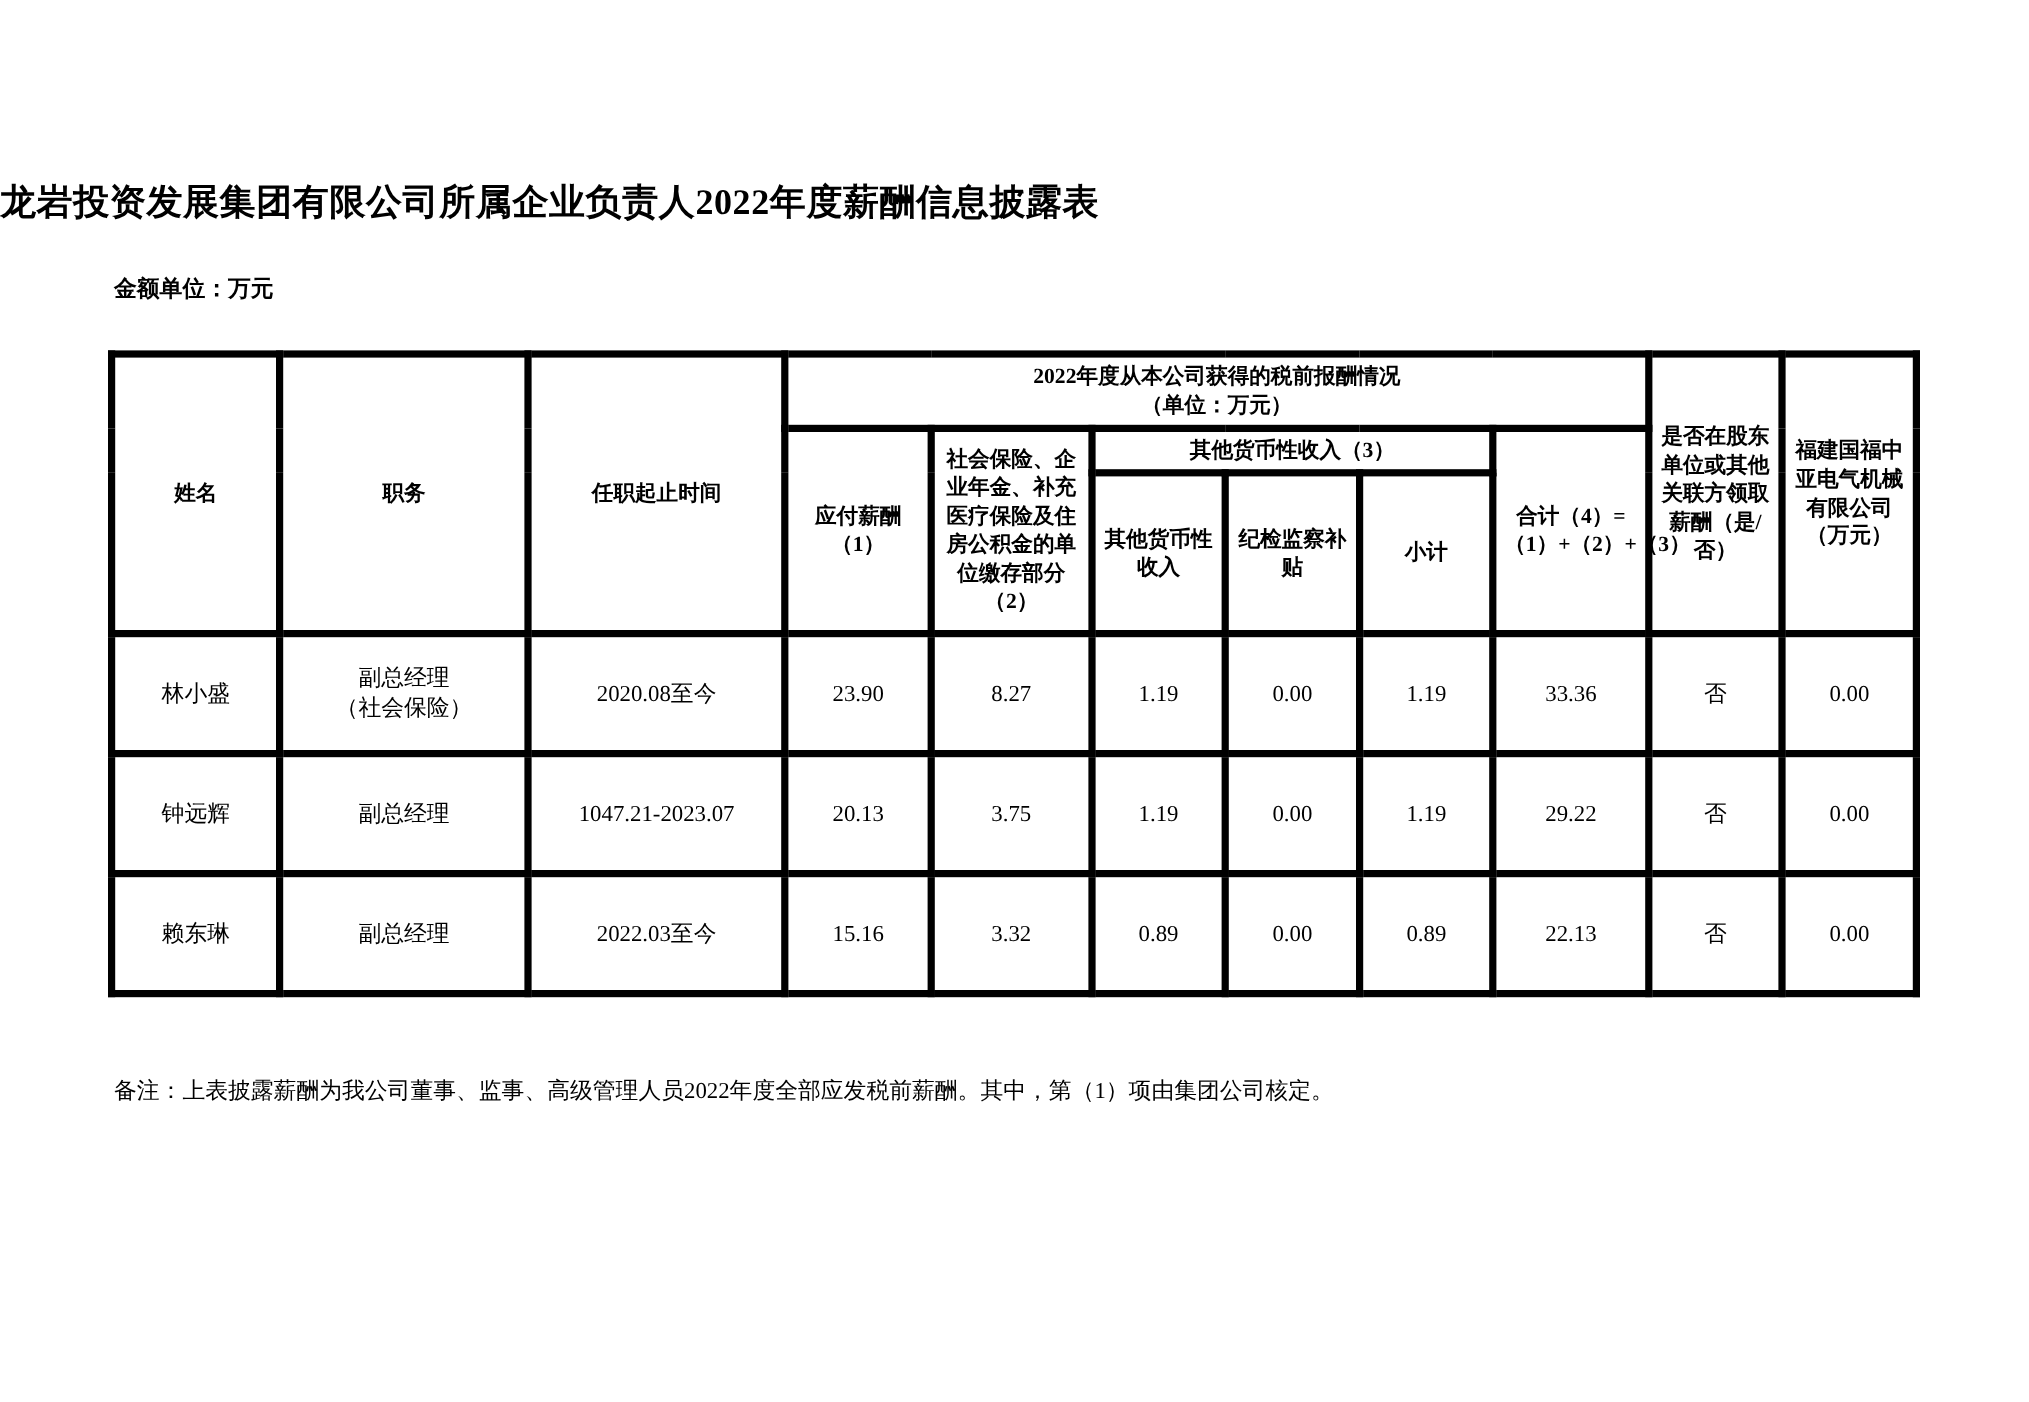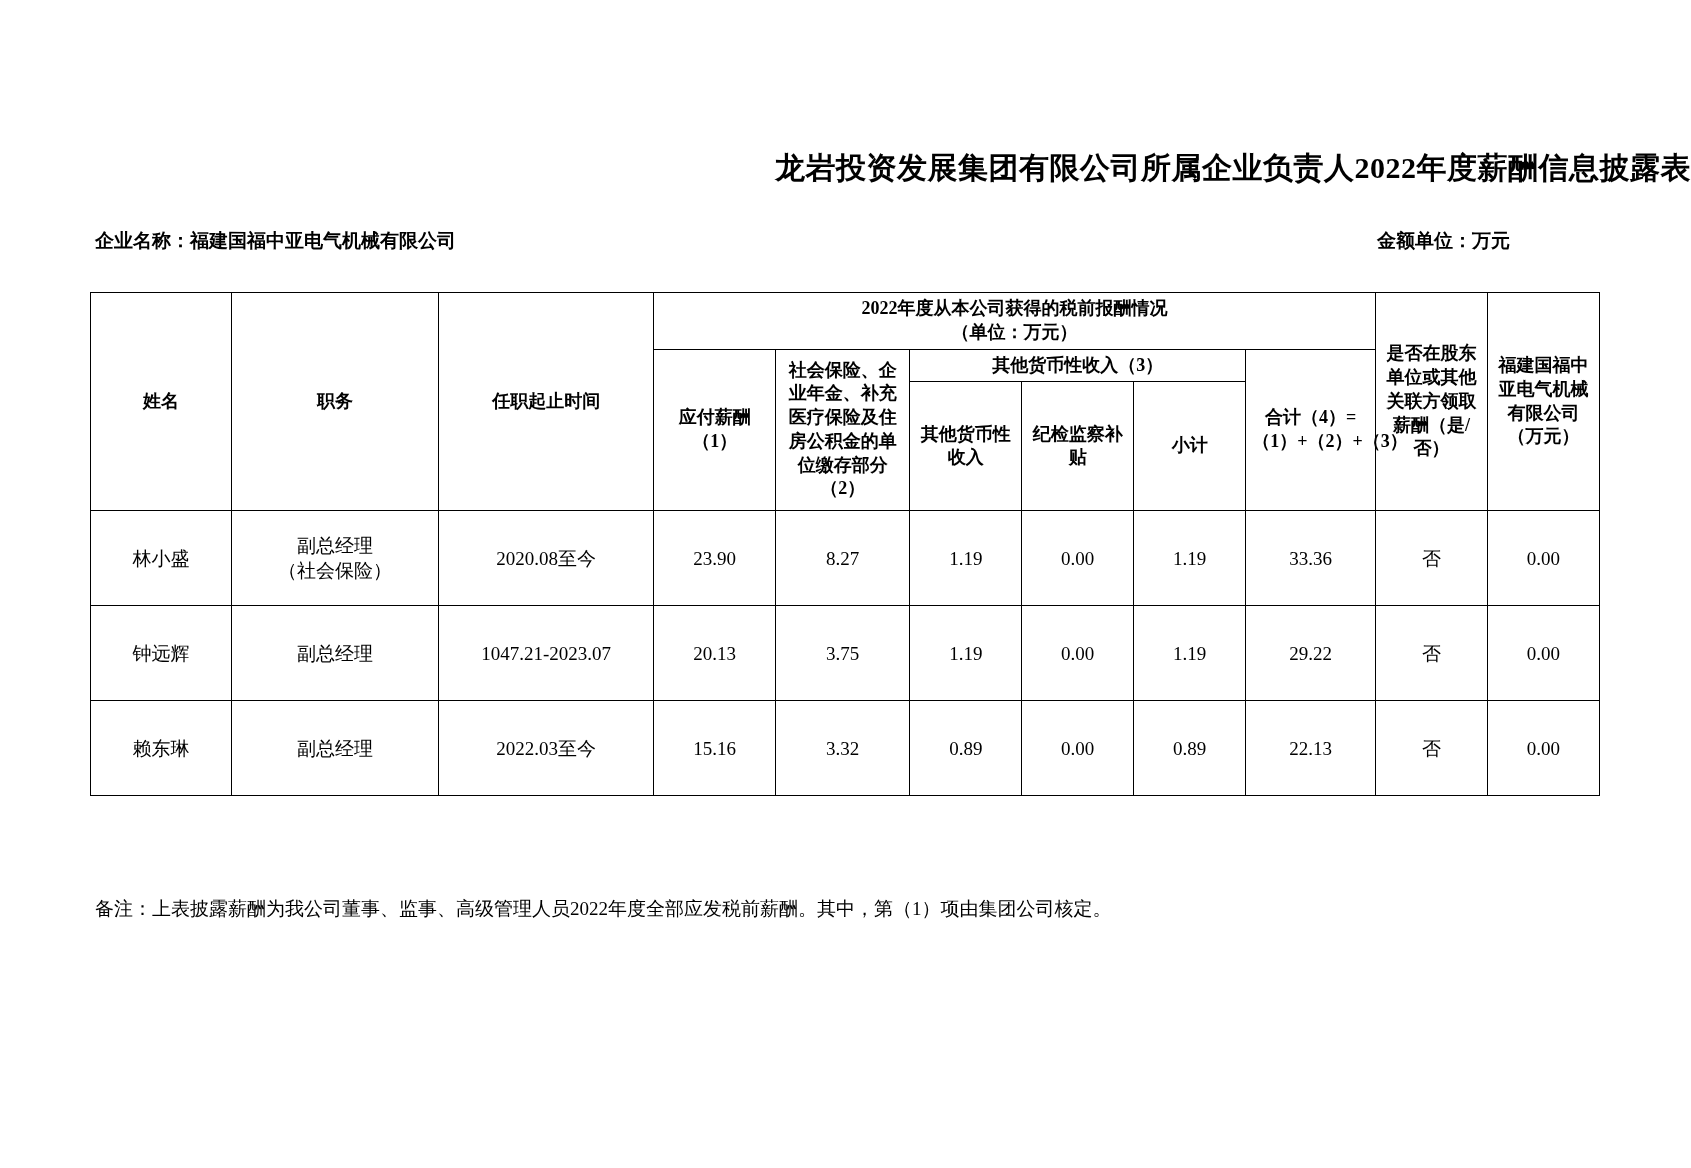--- a/index.html
+++ b/index.html
@@ -20,21 +20,21 @@
     left: 0;
     top: 0;
     width: 1691px;
     height: 1168px;
   }
   .doc-title {
     position: absolute;
     left: 0;
     top: 148px;
     width: 1691px;
-    text-align: right;
+    text-align: left;
     font-size: 30px;
     font-weight: bold;
     letter-spacing: 0.5px;
     font-family: "Liberation Serif", "DejaVu Serif", serif;
   }
   .meta-row {
     position: absolute;
     left: 95px;
     top: 228px;
     width: 1415px;
@@ -45,21 +45,21 @@
   }
   table.main {
     position: absolute;
     left: 90px;
     top: 292px;
     border-collapse: collapse;
     table-layout: fixed;
     width: 1510px;
   }
   table.main td, table.main th {
-    border: 1px solid #000000;
+    border: 6px solid #000000;
     text-align: center;
     vertical-align: middle;
     font-weight: bold;
     font-size: 18px;
     line-height: 1.32;
     padding: 3px 4px;
     font-family: "Liberation Serif", "DejaVu Serif", serif;
   }
   table.main td.hdr-wrap {
     padding: 4px 6px;
@@ -80,21 +80,20 @@
   .sub-line { display: block; }
 </style>
 </head>
 <body>
 
 <div class="page">
 
   <div class="doc-title">龙岩投资发展集团有限公司所属企业负责人2022年度薪酬信息披露表</div>
 
   <div class="meta-row">
-    <div>企业名称：福建国福中亚电气机械有限公司</div>
     <div>金额单位：万元</div>
   </div>
 
   <table class="main">
     <colgroup>
       <col style="width:127px">
       <col style="width:187px">
       <col style="width:194px">
       <col style="width:110px">
       <col style="width:121px">

